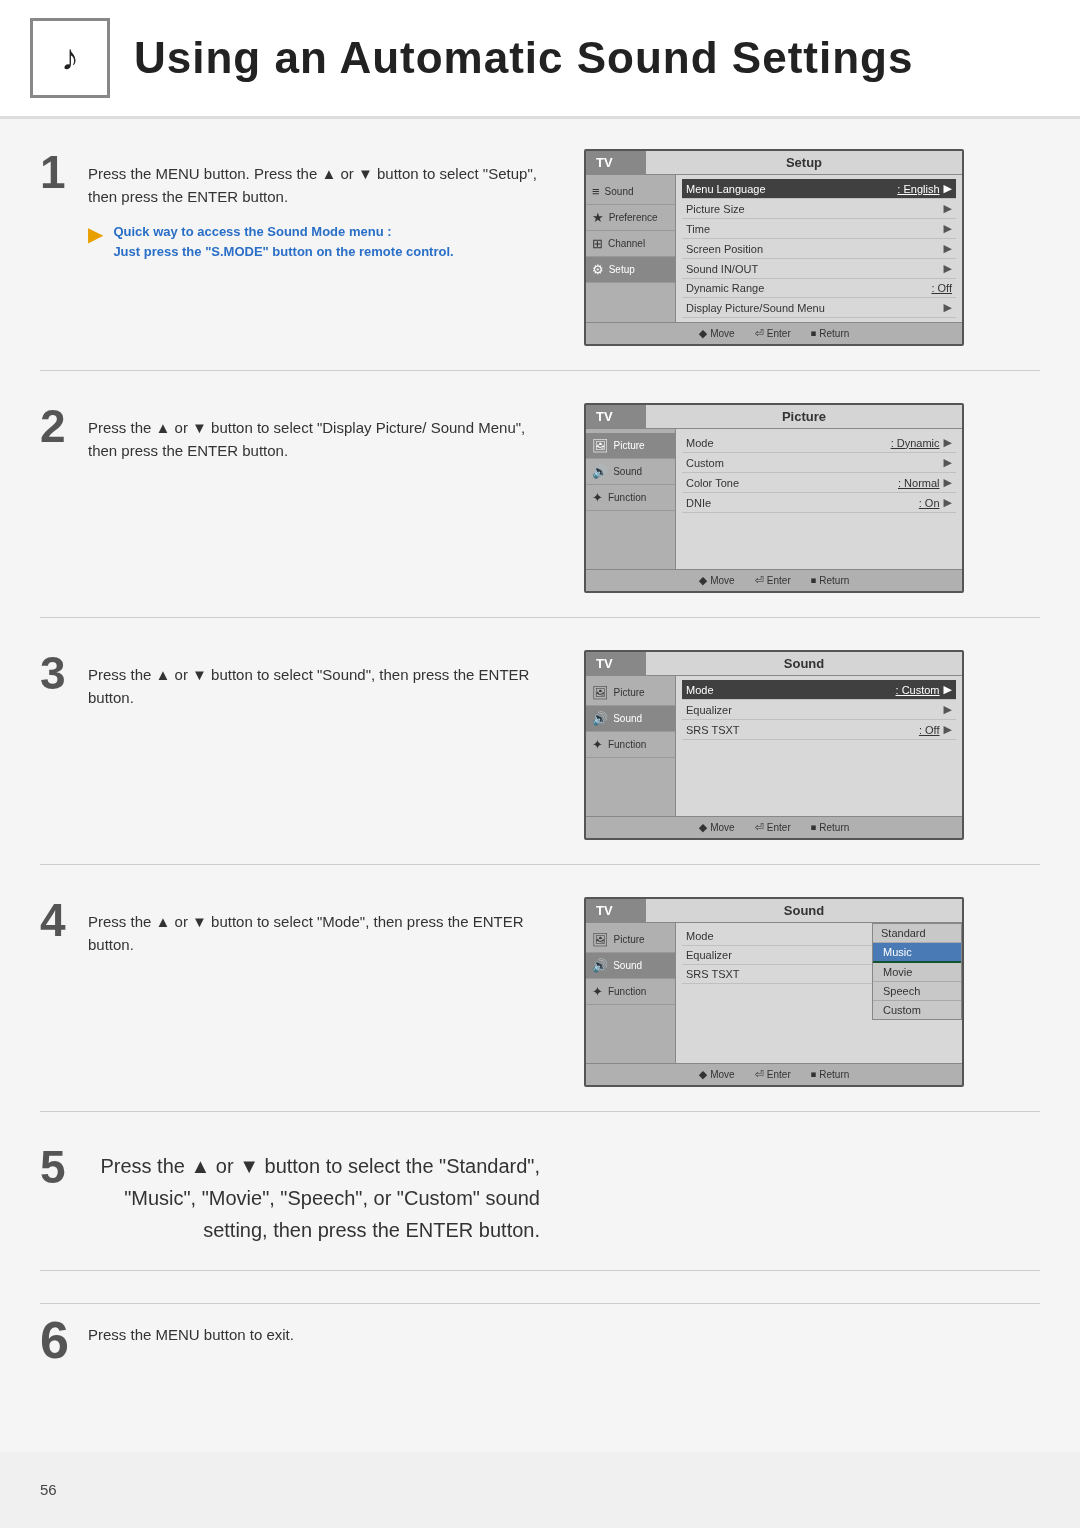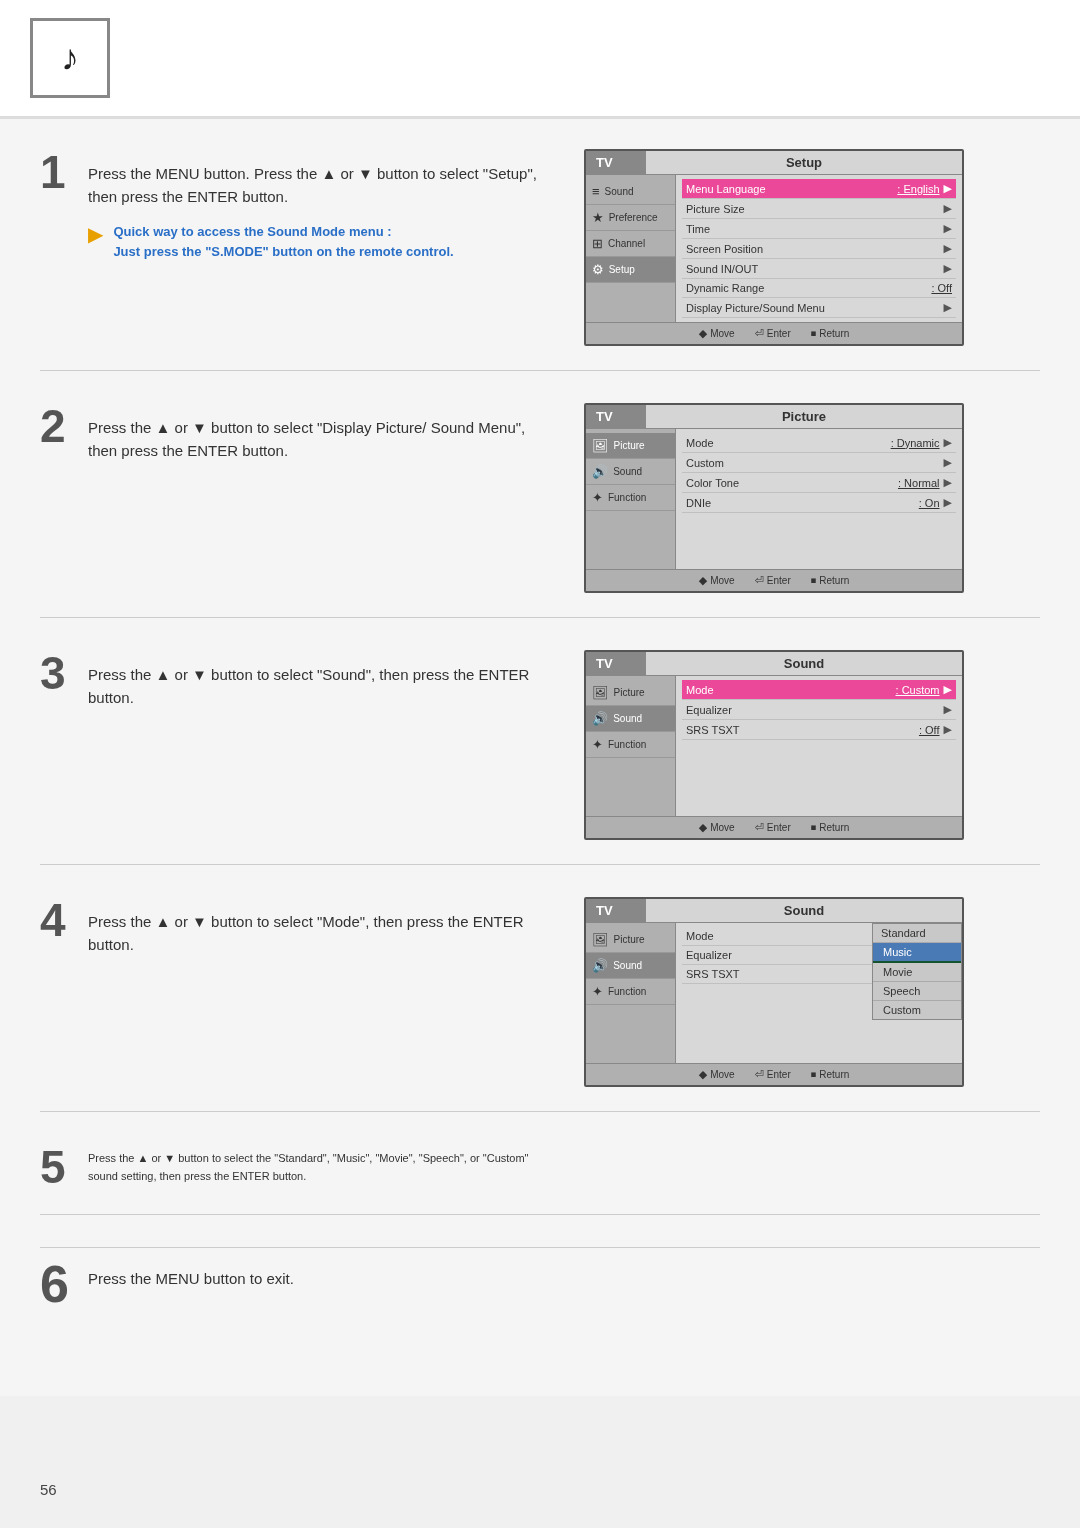--- a/index.html
+++ b/index.html
@@ -175,21 +175,21 @@
     .tv-menu-item {
       display: flex;
       align-items: center;
       padding: 3px 4px;
       font-size: 11px;
       color: #333;
       border-bottom: 1px solid #c0c0c0;
       gap: 4px;
     }
     .tv-menu-item.highlighted {
-      background: #ec4899;
+      background: #404040;
       color: #fff;
     }
     .tv-menu-item-label {
       flex: 1;
     }
     .tv-menu-item-value {
       color: #333;
       font-size: 11px;
       text-decoration: underline;
     }
@@ -222,24 +222,25 @@
     .tv-footer-icon {
       font-size: 11px;
     }
 
     .tv-menu-relative {
       position: relative;
     }
 
     
     .step-5-text {
-      font-size: 11px;
+      font-size: 20px;
       line-height: 1.6;
       color: #333;
       margin-top: 6px;
+      text-align: right;
     }
 
     
     .step-6-row {
       display: flex;
       align-items: flex-start;
       gap: 12px;
       padding-top: 10px;
     }
 
@@ -252,20 +253,21 @@
       color: #444;
     }
   </style>
 </head>
 <body>
 
 <div class="header">
   <div class="header-icon">
     <span>♪</span>
   </div>
+  <div class="header-title">Using an Automatic Sound Settings</div>
 </div>
 
 <div class="content">
 
   <div class="step-row">
     <div class="step-left">
       <div class="step-number-text">
         <div class="step-num">1</div>
         <div class="step-text">Press the MENU button. Press the ▲ or ▼ button to select "Setup", then press the ENTER button.</div>
       </div>

